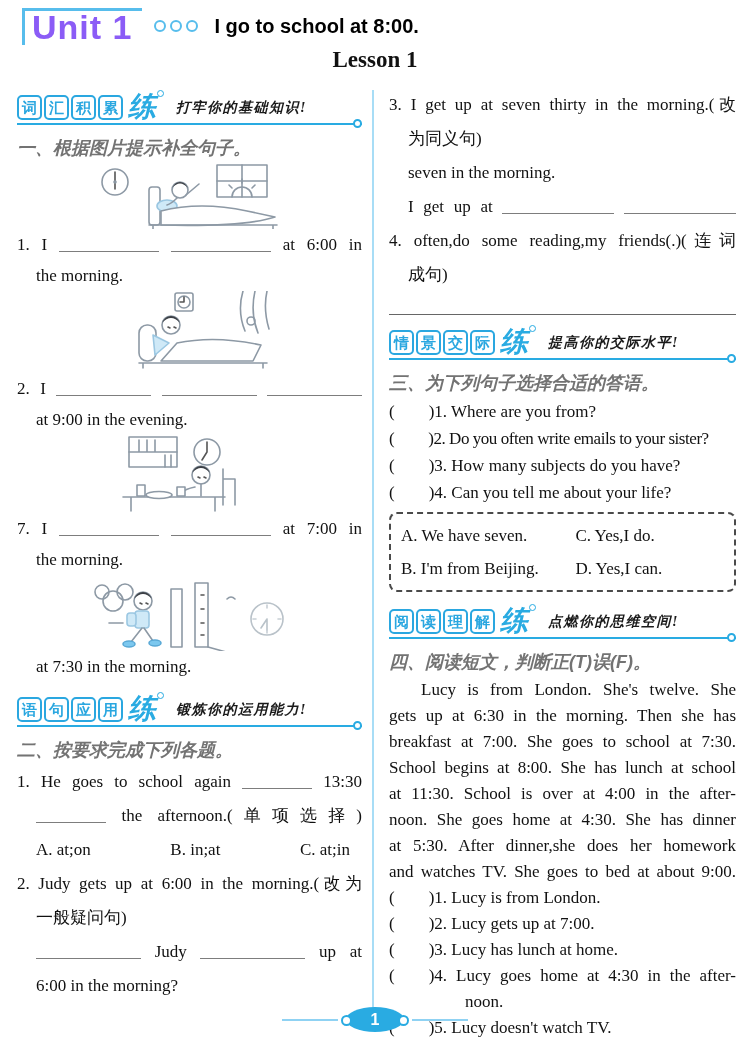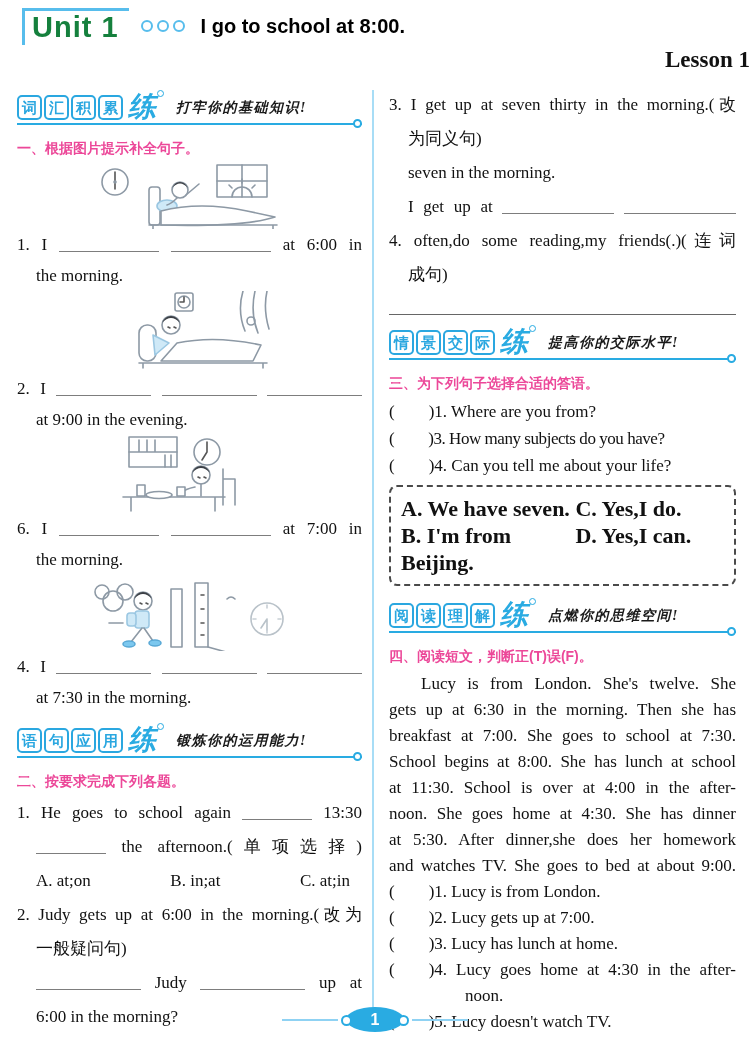--- a/index.html
+++ b/index.html
@@ -1,26 +1,26 @@
 <!DOCTYPE html>
 <html><head>
 <meta charset="utf-8">
 <style>
   html,body { margin:0; padding:0; background:#e8e8e8; }
   .page { position:relative; width:750px; height:1044px; margin:0 auto; background:#fff;
           font-family:"Liberation Serif","DejaVu Serif",serif; color:#111; overflow:hidden; }
 
   
   .unit-header { position:absolute; top:8px; left:22px; display:flex; align-items:center; gap:12px; }
-  .unit-label { font-family:"Liberation Sans","DejaVu Sans",sans-serif; font-weight:800; font-size:29px;
-                color:#15803d; border-top:3px solid #57bdec; border-left:3px solid #57bdec;
+  .unit-label { font-family:"Liberation Sans","DejaVu Sans",sans-serif; font-weight:800; font-size:34px;
+                color:#8b5cf6; border-top:3px solid #57bdec; border-left:3px solid #57bdec;
                 padding:1px 10px 3px 7px; line-height:30px; letter-spacing:1px; }
   .unit-dots i { display:inline-block; width:8px; height:8px; border:2px solid #57bdec; border-radius:50%; margin-right:4px; }
   .unit-title { font-family:"Liberation Sans","DejaVu Sans",sans-serif; font-weight:700; font-size:20px; color:#000; }
-  .lesson-title { position:absolute; top:47px; left:0; width:100%; text-align:right;
+  .lesson-title { position:absolute; top:47px; left:0; width:100%; text-align:center;
                   font-weight:700; font-size:23px; }
 
   
   .divider { position:absolute; left:372px; top:90px; width:2px; height:920px; background:#a8ddf6; }
   .col-left  { position:absolute; left:17px;  top:88px; width:345px; }
   .col-right { position:absolute; left:389px; top:88px; width:347px; }
 
   
   .badge-row { display:flex; align-items:flex-end; border-bottom:2px solid #29abe2;
                padding-bottom:3px; margin-bottom:8px; position:relative; height:32px; }
@@ -29,41 +29,41 @@
   .badge-chars i { display:inline-block; width:21px; height:21px; border:2px solid #2aa7e0; border-radius:5px;
                color:#2aa7e0; font-style:normal; font-family:"Liberation Sans","DejaVu Sans",sans-serif;
                font-weight:700; font-size:15px; line-height:21px; text-align:center; margin-right:2px; background:#fff; }
   .badge-lian { font-family:"Liberation Sans","DejaVu Sans",sans-serif; font-weight:900; font-style:italic;
                font-size:28px; line-height:26px; color:#29abe2; margin:0 1px 0 3px; }
   .lian-ring { width:5px; height:5px; border:1.5px solid #29abe2; border-radius:50%; align-self:flex-start; margin-top:2px; }
   .badge-slogan { font-style:italic; font-weight:700; font-size:14px; letter-spacing:1.5px;
                margin-left:12px; padding-bottom:3px; color:#1a1a1a;margin-top:36px; }
 
   
-  .sec-h { font-family:"Liberation Sans","DejaVu Sans",sans-serif; font-weight:800; font-size:14px;
-           line-height:30px; color:#ec4899; }
+  .sec-h { font-family:"Liberation Sans","DejaVu Sans",sans-serif; font-weight:800; font-size:18px;
+           line-height:30px; color:#737373;font-style:italic; }
   .ln { font-size:17px; line-height:31px; }
   .lh33 { line-height:34px; }
   .lh26 { line-height:26px; }
   .j   { text-align:justify; text-align-last:justify; }
   .ind { padding-left:19px; }
   .ind2{ padding-left:76px; }
   .blank { display:inline-block; height:14px; border-bottom:1.5px solid #7d7d7d; vertical-align:-2px; }
   .w70{width:70px} .w95{width:95px} .w100{width:100px} .w105{width:105px} .w112{width:112px}
   .blank-full { display:block; height:20px; border-bottom:1.5px solid #666; margin:2px 0 8px; }
   .opts { display:flex; justify-content:space-between; padding:0 12px 0 19px; font-size:17px; line-height:34px;align-items:flex-end; }
   .fig { text-align:center; }
   .pgap { display:inline-block; width:34px; }
   .nowrap { white-space:nowrap; }
   .sec3-qs > div { line-height:27px; white-space:nowrap; }
   .sec3-qs > div:nth-child(2) { letter-spacing:-0.45px; }
 
   
   .ansbox { border:2px dashed #4a4a4a; border-radius:8px; padding:8px 10px; margin:6px 0 10px;
-            display:grid; grid-template-columns:54% 46%; font-size:22px; line-height:27px;font-weight:bold; }
+            display:grid; grid-template-columns:54% 46%; row-gap:6px; font-size:17px; line-height:27px; }
 
   
   .footer { position:absolute; left:0; bottom:12px; width:100%; display:flex; align-items:center; justify-content:center; }
   .fline { width:56px; height:2px; background:#8fd2f3; margin:0 8px; }
   .pagecap { position:relative; width:58px; height:25px; background:#29abe2; border-radius:50%;
              display:flex; align-items:center; justify-content:center; }
   .pagecap b { color:#fff; font-family:"Liberation Sans","DejaVu Sans",sans-serif; font-size:16px; }
   .pdot { position:absolute; top:8px; width:7px; height:7px; background:#fff; border:2px solid #29abe2; border-radius:50%; }
   .pdot.l { left:-5px; } .pdot.r { right:-5px; }
 
@@ -158,21 +158,21 @@
         <path d="M106 49 v12"></path>
           <path d="M100 52 q-10 2 -14 6"></path>
         <rect x="82" y="52" width="8" height="9" fill="#fff"></rect>
         <path d="M128 34 v36 M128 44 h12 v26"></path>
         <path d="M28 62 h102 M36 62 v14 M120 62 v14"></path>
         <ellipse cx="64" cy="60" rx="13" ry="3.5" fill="#fff"></ellipse>
           <rect x="42" y="50" width="8" height="11" fill="#fff"></rect>
       </svg>
     </div>
     <div class="ln j">
-      <span>6. I</span>
+      <span>7. I</span>
       <span class="blank w100"></span>
       <span class="blank w100"></span>
       <span>at 7:00 in</span>
     </div>
     <div class="ln ind">the morning.</div>
 
     <div class="fig">
       <svg width="210" height="76" viewBox="0 0 210 76" fill="none" stroke="#8d99a5" stroke-width="1.6">
         <circle cx="28" cy="26" r="10"></circle>
           <circle cx="40" cy="17" r="8"></circle>
@@ -189,26 +189,20 @@
         <rect x="86" y="14" width="11" height="58" fill="#fff"></rect>
         <rect x="110" y="8" width="13" height="64" fill="#fff"></rect>
         <path d="M116 20 h3 M116 34 h3 M116 48 h3 M116 60 h3" stroke="#555"></path>
         <path d="M123 72 l36 10"></path>
           <path d="M142 24 q4 -4 8 0"></path>
         <circle cx="182" cy="44" r="16" stroke="#b9c2c9"></circle>
           <path d="M182 44 v11 M182 44 l-6 9" stroke="#b9c2c9"></path>
         <path d="M182 30 v3 M182 55 v3 M168 44 h3 M193 44 h3" stroke="#c8cfd5"></path>
       </svg>
     </div>
-    <div class="ln j">
-      <span>4. I</span>
-      <span class="blank w95"></span>
-      <span class="blank w95"></span>
-      <span class="blank w95"></span>
-    </div>
     <div class="ln ind">at 7:30 in the morning.</div>
 
     <div class="badge-row" style="margin-top:8px">
       <span class="badge-chars"><i>语</i><i>句</i><i>应</i><i>用</i></span>
       <span class="badge-lian">练</span>
       <span class="lian-ring"></span>
       <span class="badge-slogan">锻炼你的运用能力!</span>
     </div>
 
     <div class="sec-h">二、按要求完成下列各题。</div>
@@ -258,20 +252,21 @@
       <span class="badge-chars"><i>情</i><i>景</i><i>交</i><i>际</i></span>
       <span class="badge-lian">练</span>
       <span class="lian-ring"></span>
       <span class="badge-slogan">提高你的交际水平!</span>
     </div>
 
     <div class="sec-h">三、为下列句子选择合适的答语。</div>
 
     <div class="sec3-qs">
       <div class="ln"><span>(</span><span class="pgap"></span><span>)</span><span>1. Where are you from?</span></div>
+      <div class="ln"><span>(</span><span class="pgap"></span><span>)</span><span>2. Do you often write emails to your sister?</span></div>
       <div class="ln"><span>(</span><span class="pgap"></span><span>)</span><span>3. How many subjects do you have?</span></div>
       <div class="ln"><span>(</span><span class="pgap"></span><span>)</span><span>4. Can you tell me about your life?</span></div>
     </div>
 
     <div class="ansbox">
       <span>A. We have seven.</span>
       <span>C. Yes,I do.</span>
       <span>B. I'm from Beijing.</span>
       <span>D. Yes,I can.</span>
     </div>

